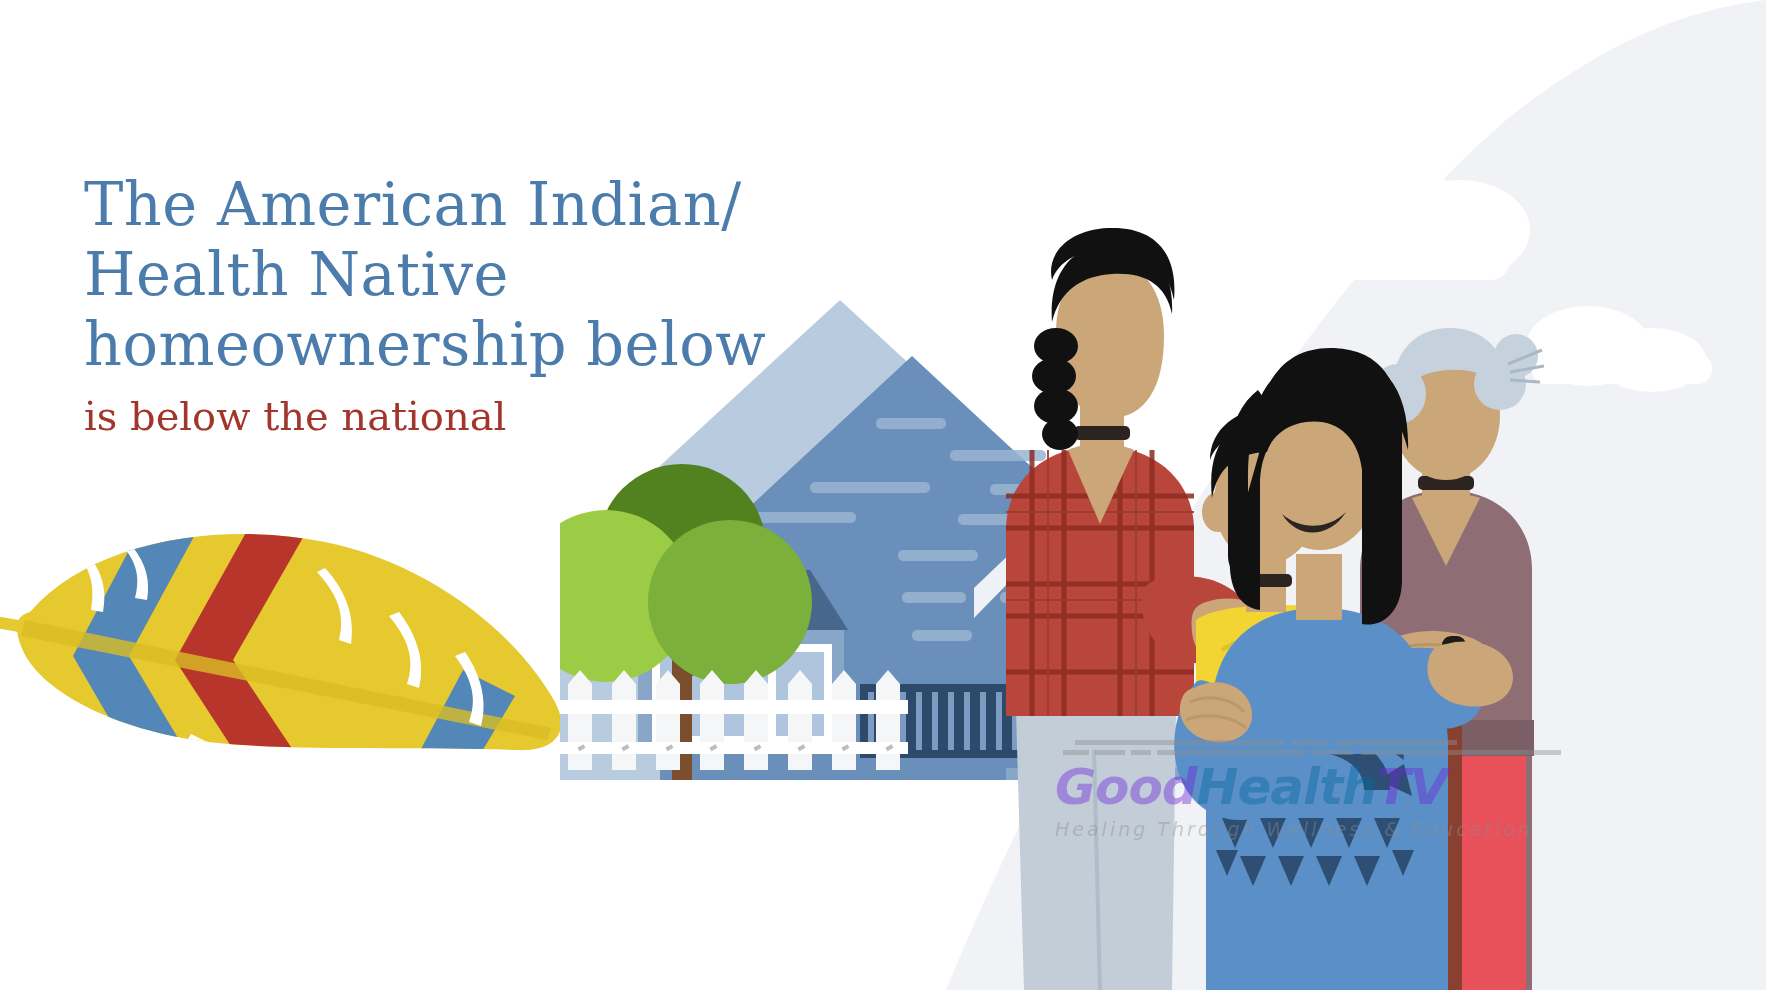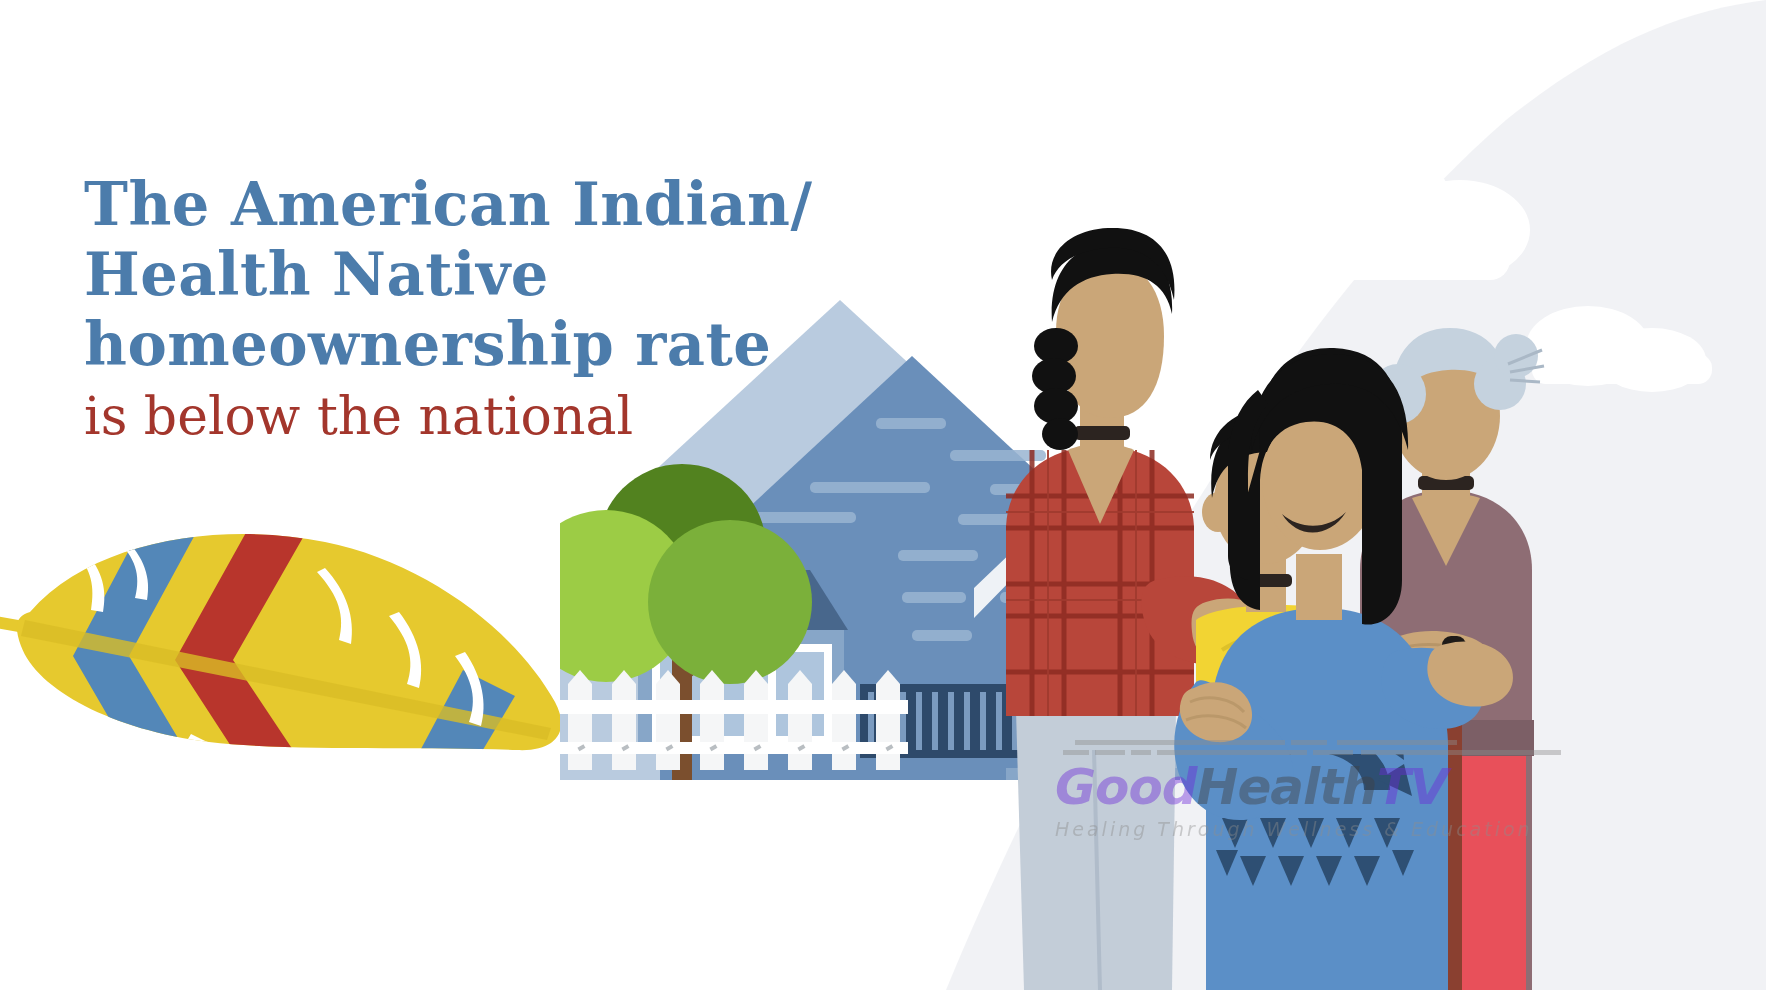--- a/index.html
+++ b/index.html
@@ -14,46 +14,46 @@
     clip-path:path("M820,0 L820,990 L0,990 C120,700 330,320 560,120 C660,40 740,10 820,0 Z");
     opacity:.85;
   }
   .cloudgroup{position:absolute;}
   
   .headline{
     position:absolute;left:84px;top:170px;width:790px;
     font-family:"DejaVu Serif",serif;
   }
   .hl-blue{
-    font-size:59px;line-height:70px;font-weight:700;color:#4c7cab;
+    font-size:59px;line-height:70px;font-weight:400;color:#4c7cab;
     letter-spacing:.5px;
   }
   .hl-red{
     font-family:"DejaVu Serif",serif;
-    font-size:52px;line-height:60px;font-weight:400;color:#a3362c;
+    font-size:40px;line-height:60px;font-weight:400;color:#a3362c;
     margin-top:6px;letter-spacing:0px;
   }
   
   .feather{position:absolute;left:-5px;top:520px;width:590px;height:260px;}
   
   .house-scene{position:absolute;left:560px;top:300px;width:620px;height:480px;}
   
   .family{position:absolute;left:960px;top:150px;width:640px;height:840px;}
   
   .watermark{
     position:absolute;left:1055px;top:738px;width:520px;height:110px;
     opacity:.42;pointer-events:none;
   }
   .wm-text{
     font-family:"DejaVu Sans",sans-serif;
     font-weight:700;font-size:50px;letter-spacing:-1px;color:#7a7a7a;
     font-style:italic;line-height:54px;white-space:nowrap;
   }
   .wm-text .a{color:#6d28d9;}
-  .wm-text .b{color:#404040;font-style:italic;}
+  .wm-text .b{color:#0369a1;font-style:italic;}
   .wm-tag{
     font-family:"DejaVu Sans",sans-serif;font-style:italic;
     font-size:19px;letter-spacing:3px;color:#8d8d8d;margin-top:4px;white-space:nowrap;
   }
   .wm-bars{position:relative;height:22px;}
   .wm-bars i{position:absolute;display:block;background:#8d8d8d;height:5px;}
 </style>
 </head>
 <body>
 
@@ -74,21 +74,21 @@
       <ellipse cx="648" cy="236" rx="62" ry="40"></ellipse>
       <ellipse cx="712" cy="250" rx="54" ry="32"></ellipse>
       <rect x="592" y="244" width="180" height="30" rx="14"></rect>
     </g>
   </svg>
 
   <div class="headline">
     <div class="hl-blue">
       <div>The American Indian/</div>
       <div>Health Native</div>
-      <div>homeownership rate</div>
+      <div>homeownership below</div>
     </div>
     <div class="hl-red">
       <div>is below the national</div>
     </div>
   </div>
 
   <svg class="feather" viewBox="0 0 590 260">
     <defs>
       <clipPath id="featherClip">
         <path d="M35,92 C100,18 230,2 330,22 C430,42 520,110 560,182

